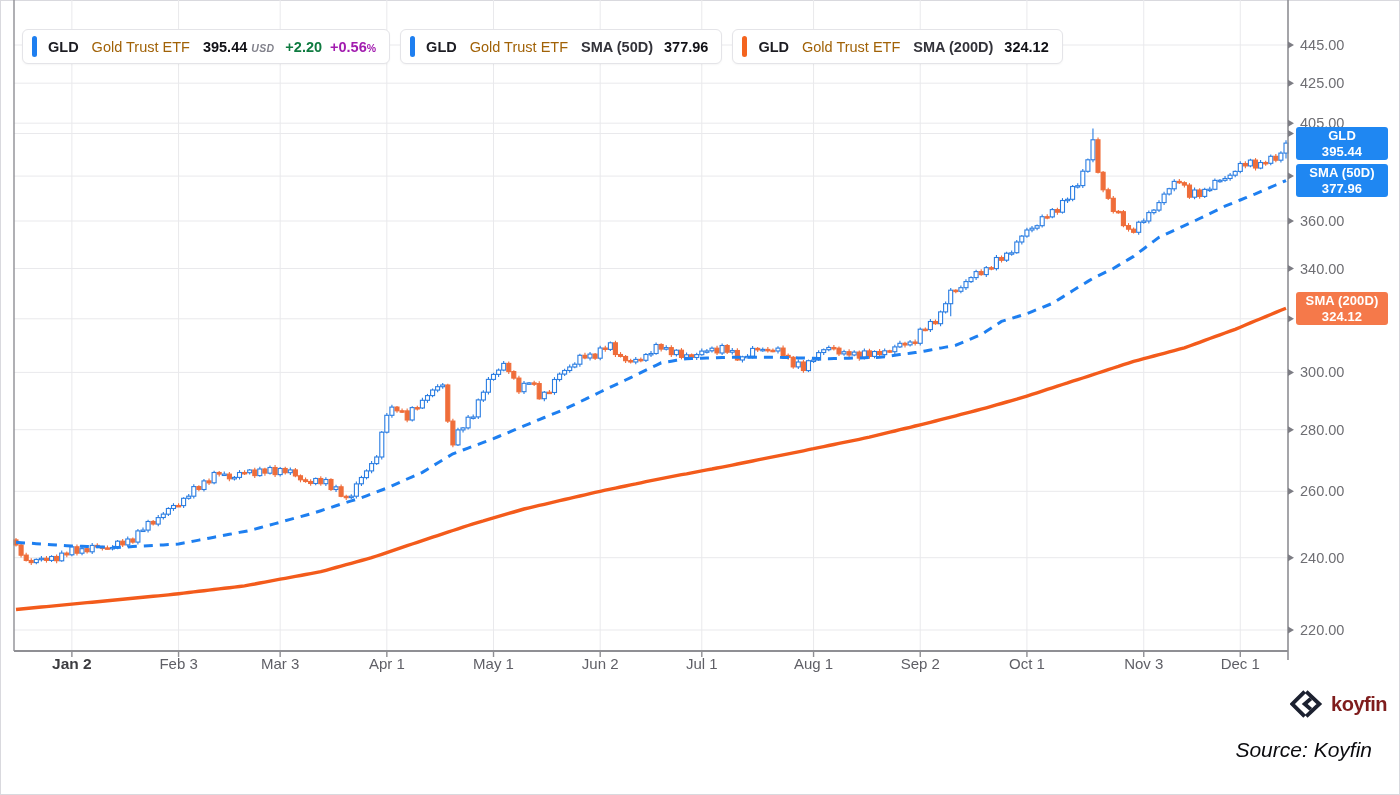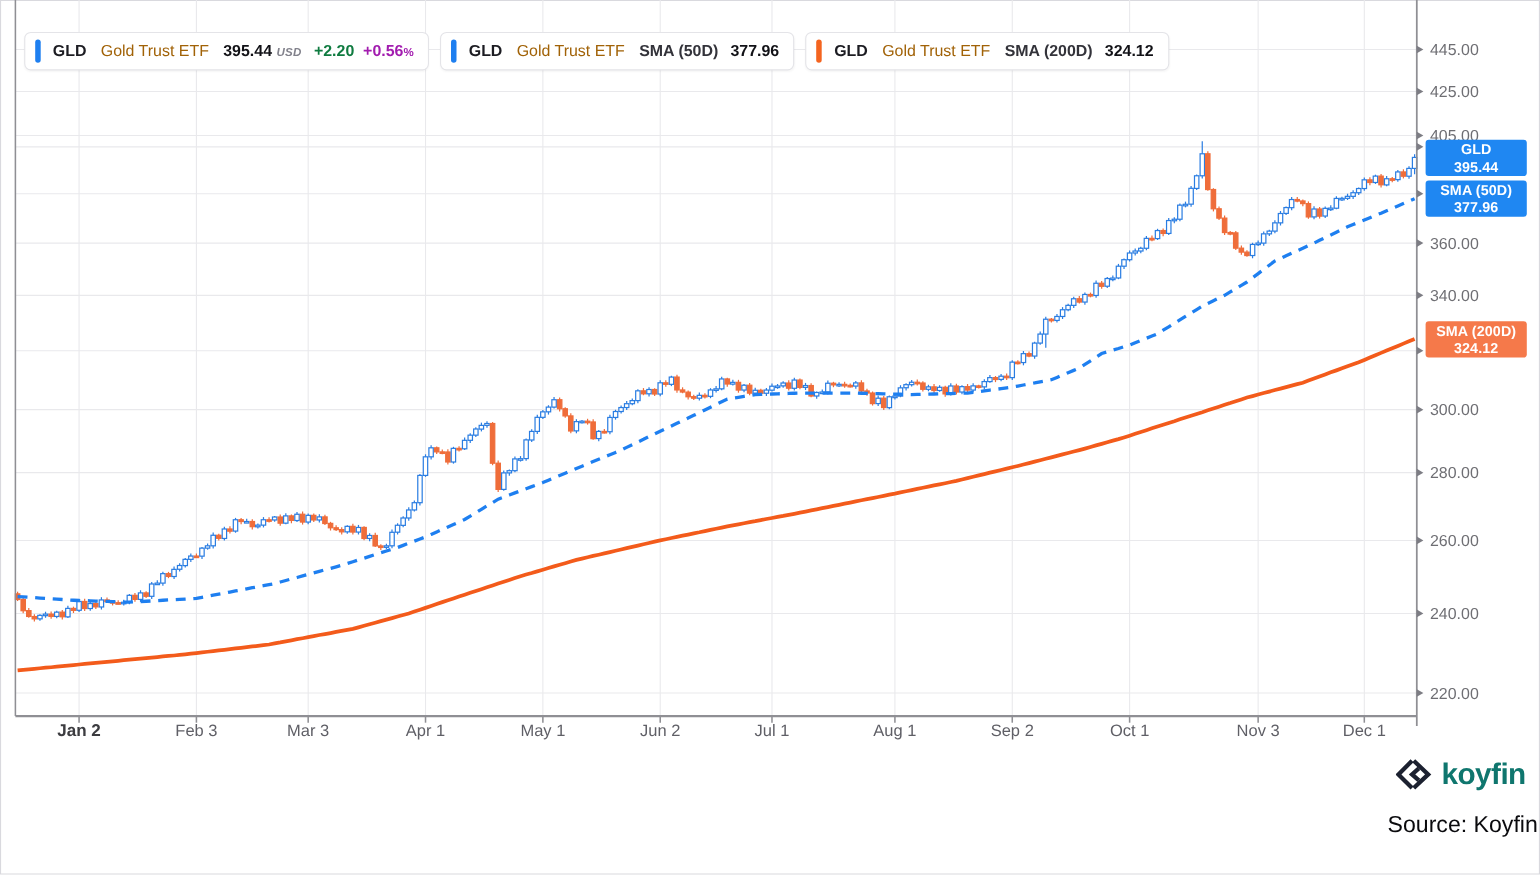--- a/index.html
+++ b/index.html
@@ -26,22 +26,22 @@
   .chip .chgp{font-weight:700;font-size:14.5px;margin-left:8px;}
   .chip .pct{font-size:10.5px;font-weight:700;}
   
   .pbox{
     position:absolute;left:1296px;width:92px;height:33px;border-radius:3px;z-index:4;
     color:#fff;text-align:center;display:flex;flex-direction:column;justify-content:center;
     font-weight:700;font-size:13px;line-height:15.5px;letter-spacing:.1px;
   }
   
   .brand{position:absolute;right:13px;top:688px;display:flex;align-items:center;gap:7px;z-index:5;}
-  .brand .word{font-size:27px;font-weight:700;color:#0f766e;letter-spacing:-.5px;}
-  .source{position:absolute;right:2px;top:738px;font-size:21px;font-weight:500;color:#0b0b0e;z-index:5;margin-left:36px;}
+  .brand .word{font-size:20px;font-weight:700;color:#7f1d1d;letter-spacing:-.5px;}
+  .source{position:absolute;right:28px;top:738px;font-size:21px;font-style:italic;font-weight:500;color:#0b0b0e;z-index:5;margin-left:36px;}
 </style>
 </head>
 <body>
 
 <svg id="chart-svg" width="1400" height="795">
     <line x1="71.88" x2="71.88" y1="0" y2="651" stroke="#e9e9ec" stroke-width="1"></line>
     <line x1="178.56" x2="178.56" y1="0" y2="651" stroke="#e9e9ec" stroke-width="1"></line>
     <line x1="280.16" x2="280.16" y1="0" y2="651" stroke="#e9e9ec" stroke-width="1"></line>
     <line x1="386.84000000000003" x2="386.84000000000003" y1="0" y2="651" stroke="#e9e9ec" stroke-width="1"></line>
     <line x1="493.52" x2="493.52" y1="0" y2="651" stroke="#e9e9ec" stroke-width="1"></line>

